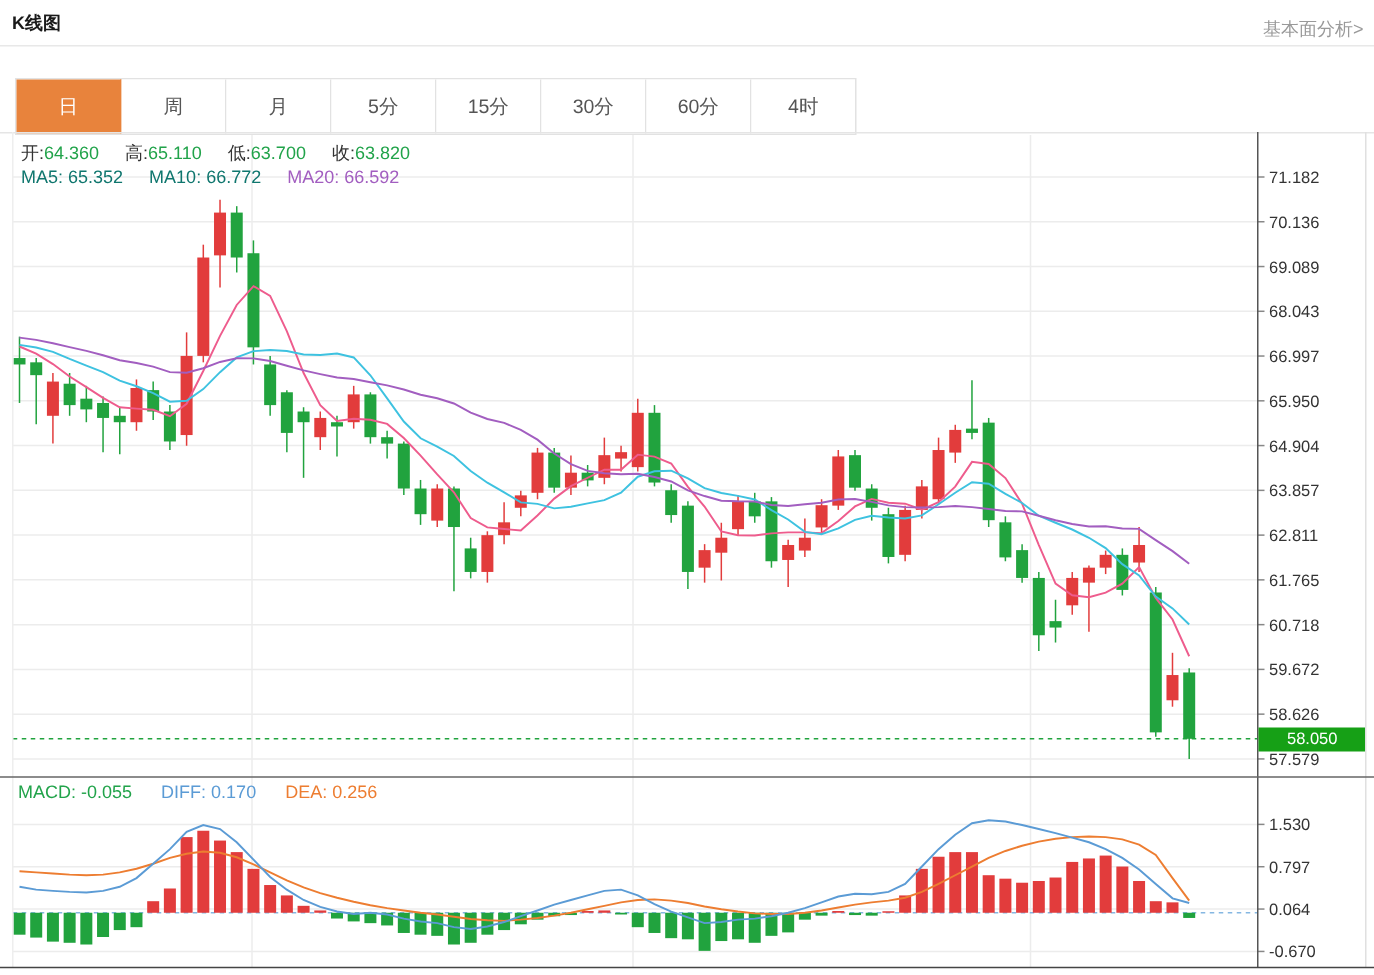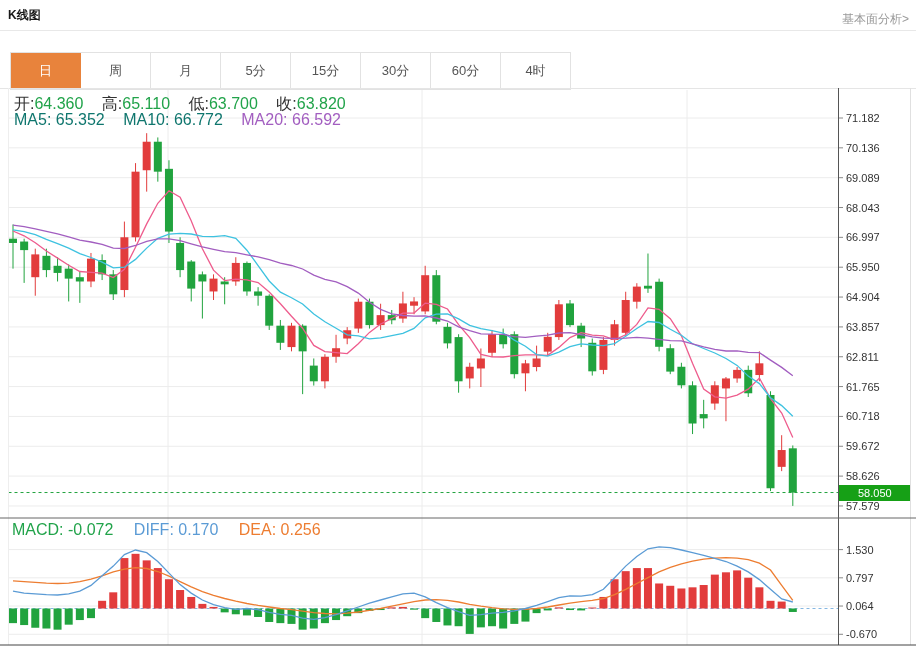--- a/index.html
+++ b/index.html
@@ -15,21 +15,21 @@
   .tab{width:69px;height:36px;line-height:36px;text-align:center;font-size:13px;color:#555;
        border-right:1px solid #e2e2e2;cursor:pointer;background:#fff;}
   .tab:last-child{border-right:none;}
   .tab.active{background:#e8833c;color:#fff;border-color:#e8833c;}
 
   .chart-top-border{position:absolute;left:0;top:88px;width:916px;height:0;border-top:1px solid #e5e5e5;}
 
   #chart-area{position:absolute;left:0;top:88px;width:916px;height:562px;}
   #chart-svg{position:absolute;left:0;top:0;}
 
-  .legend-row{position:absolute;font-size:16px;white-space:nowrap;z-index:5;}
+  .legend-row{position:absolute;font-size:12px;white-space:nowrap;z-index:5;}
   .legend-row .grp{margin-right:14px;}
   .lbl{color:#333;}
   .val-green{color:#21a34a;}
   .ma5{color:#0f766e;margin-top:16px;}
   .ma10{color:#0f766e;}
   .ma20{color:#a25ec0;}
   .macd-l{color:#21a34a;}
   .diff-l{color:#5b9bd5;margin-left:16px;}
   .dea-l{color:#ed7d31;margin-left:16px;}
   #legend-ohlc{left:14px;top:94px;}
@@ -362,19 +362,19 @@
     <span class="grp"><span class="lbl">收:</span><span class="val-green">63.820</span></span>
   </div>
 
   <div id="legend-ma" class="legend-row">
     <span class="grp ma5"><span>MA5:</span> <span>65.352</span></span>
     <span class="grp ma10"><span>MA10:</span> <span>66.772</span></span>
     <span class="grp ma20"><span>MA20:</span> <span>66.592</span></span>
   </div>
 
   <div id="legend-macd" class="legend-row">
-    <span class="macd-l"><span>MACD:</span> <span>-0.072</span></span>
+    <span class="macd-l"><span>MACD:</span> <span>-0.055</span></span>
     <span class="diff-l"><span>DIFF:</span> <span>0.170</span></span>
     <span class="dea-l"><span>DEA:</span> <span>0.256</span></span>
   </div>
 
   <div class="price-tag">58.050</div>
 </div>
 
 </body></html>

